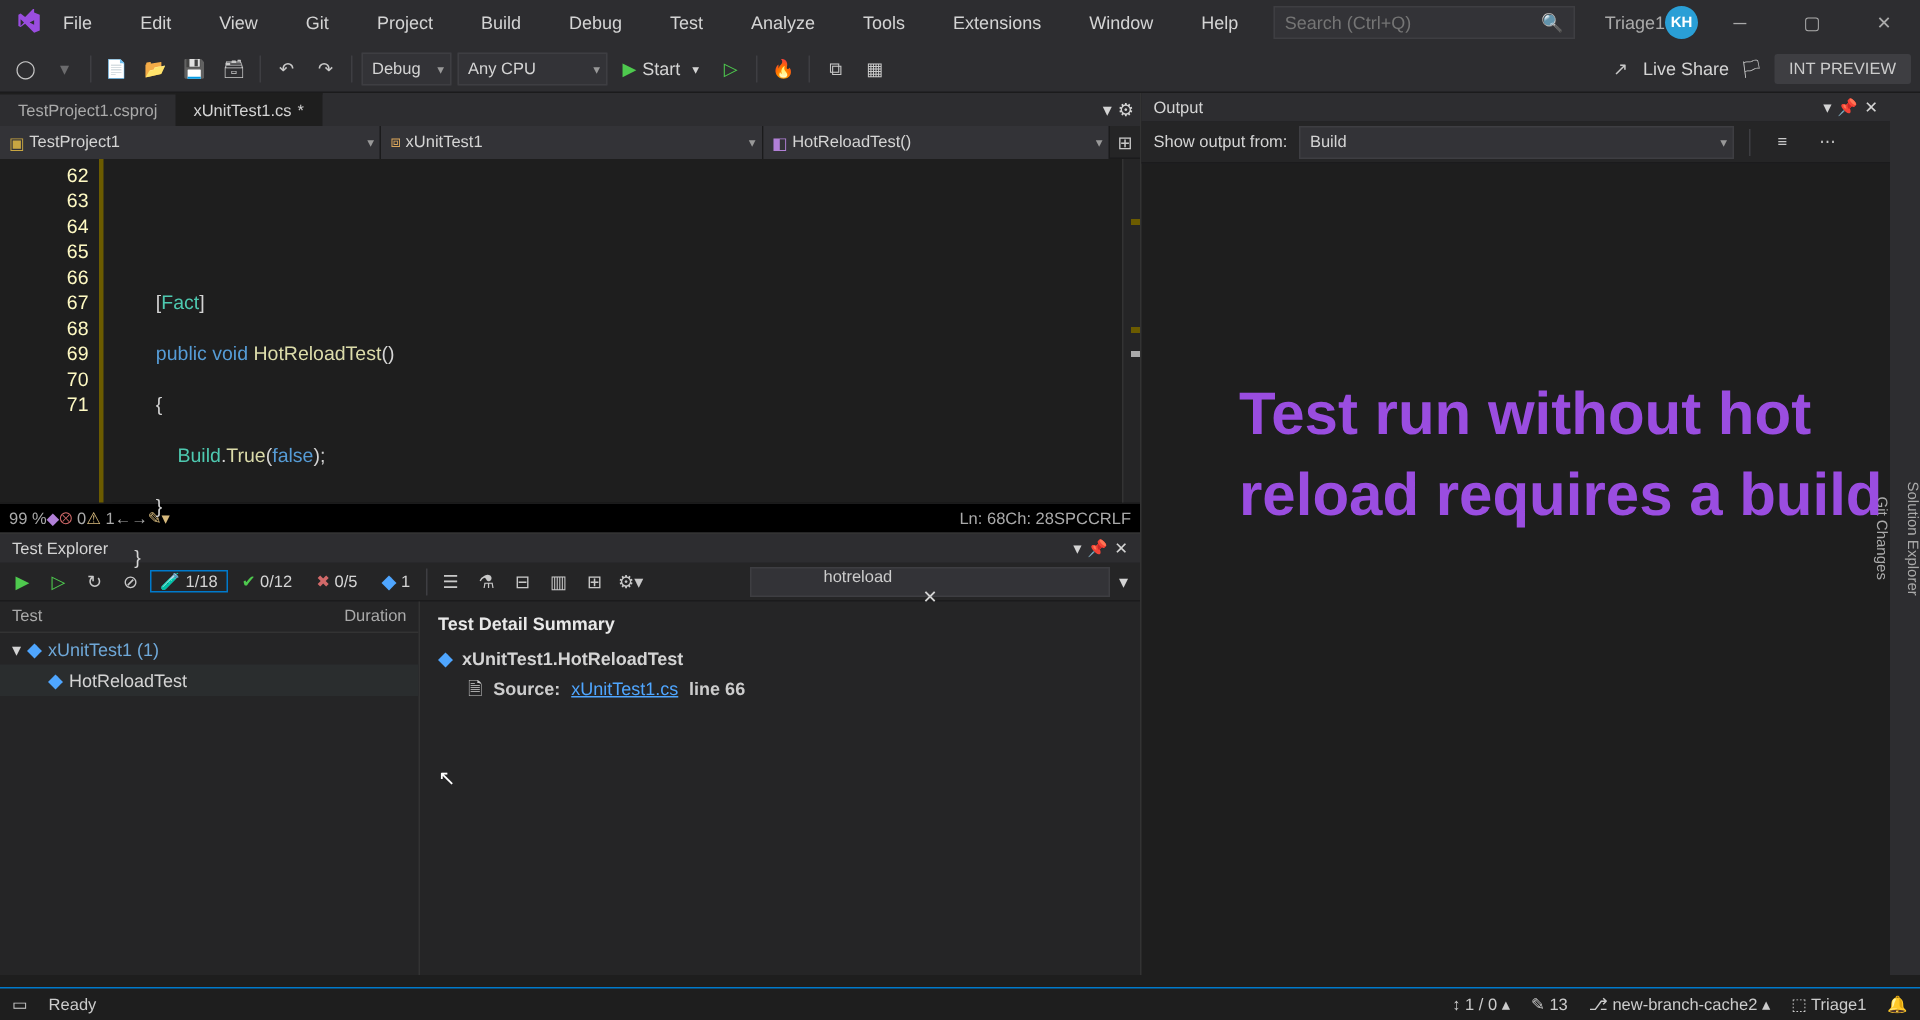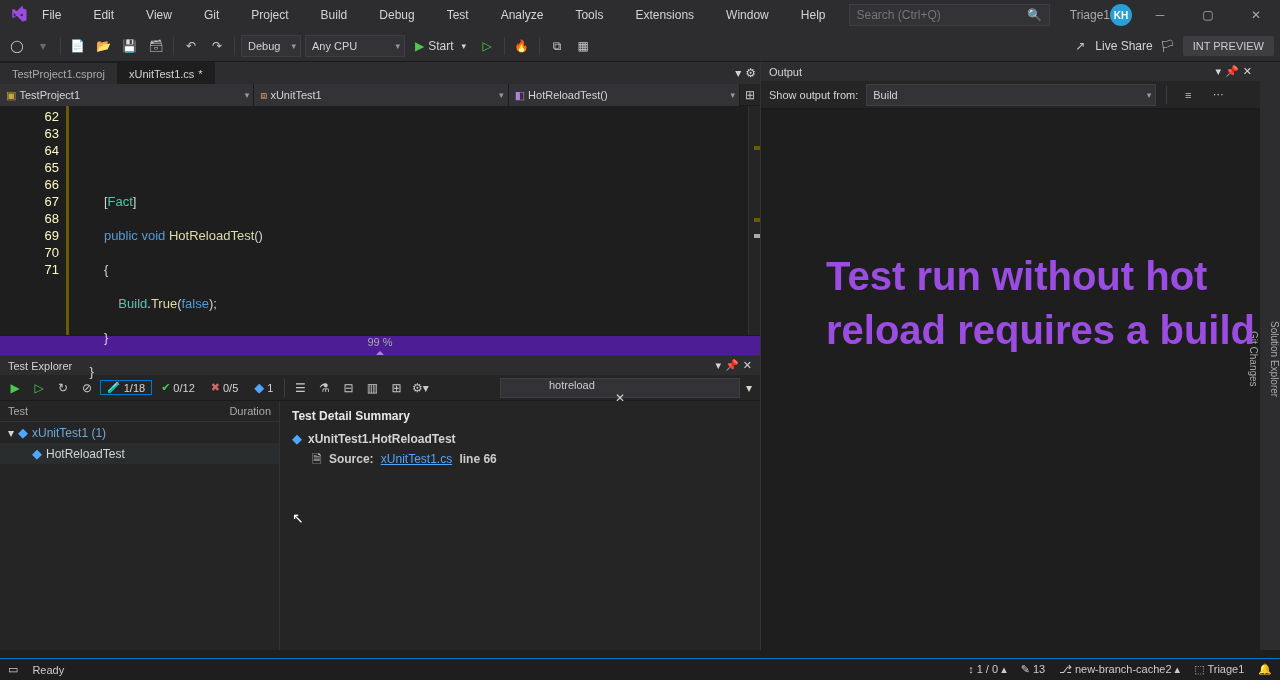--- a/index.html
+++ b/index.html
@@ -36,21 +36,21 @@
 .editor-wrap { flex:1; display:flex; background:#1e1e1e; position:relative; min-height:0; }
 .gutter { width:75px; text-align:right; padding:2px 16px 2px 0; color:#fef9c3; font-family:Consolas,monospace; font-size:13px; line-height:17px; background:#1e1e1e; position:relative; }
 .gutter::after { content:''; position:absolute; right:6px; top:0; bottom:0; width:3px; background:#6b5b00; }
 .code { flex:1; font-family:Consolas,monospace; font-size:13px; line-height:17px; padding:2px 0; white-space:pre; }
 .kw { color:#569cd6; }
 .typ { color:#4ec9b0; }
 .fn { color:#dcdcaa; }
 .ref { color:#858585; font-size:10px; }
 .minimap { width:12px; background:#252526; border-left:1px solid #333; position:relative; }
 .minimap .m1 { position:absolute; right:0; width:6px; height:4px; background:#6b5b00; }
-.ed-status { height:20px; background:#4c1d95; border-top:1px solid #1b1b1c; display:flex; align-items:center; padding:0 6px; font-size:11px; color:#aaa;flex-direction:column; }
+.ed-status { height:20px; background:#000000; border-top:1px solid #1b1b1c; display:flex; align-items:center; padding:0 6px; font-size:11px; color:#aaa; }
 .ed-status .flex { flex:1; }
 .test-explorer { border-top:1px solid #333; background:#252526; display:flex; flex-direction:column; height:295px; }
 .panel-title { background:#2d2d30; padding:3px 8px; font-size:11px; display:flex; align-items:center;text-align:right; }
 .panel-title .pt-right { margin-left:auto; display:flex; gap:4px; }
 .te-toolbar { height:26px; display:flex; align-items:center; padding:0 4px; gap:2px; border-bottom:1px solid #1b1b1c; }
 .te-count { display:flex; align-items:center; gap:3px; padding:0 6px; border:1px solid transparent; font-size:11px; }
 .te-count.active { border:1px solid #007acc; }
 .te-search { margin-left:auto; background:#333337; border:1px solid #3e3e42; width:240px; height:20px; display:flex; align-items:center; padding:0 4px;flex-direction:column; }
 .te-search input { flex:1; background:transparent; border:none; color:#ccc; font-size:11px; outline:none; }
 .te-body { flex:1; display:flex; }

